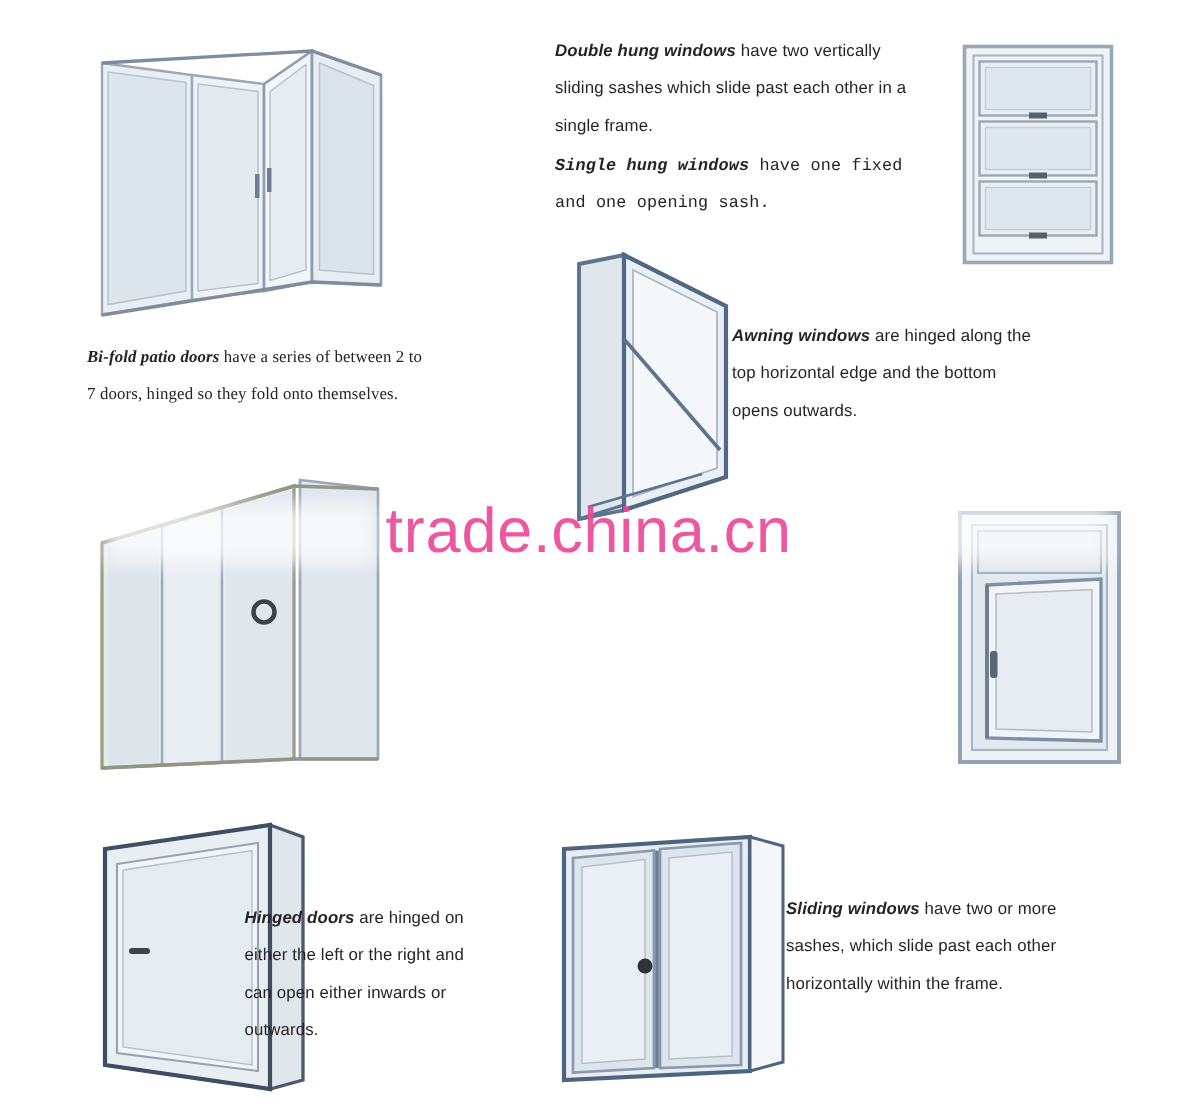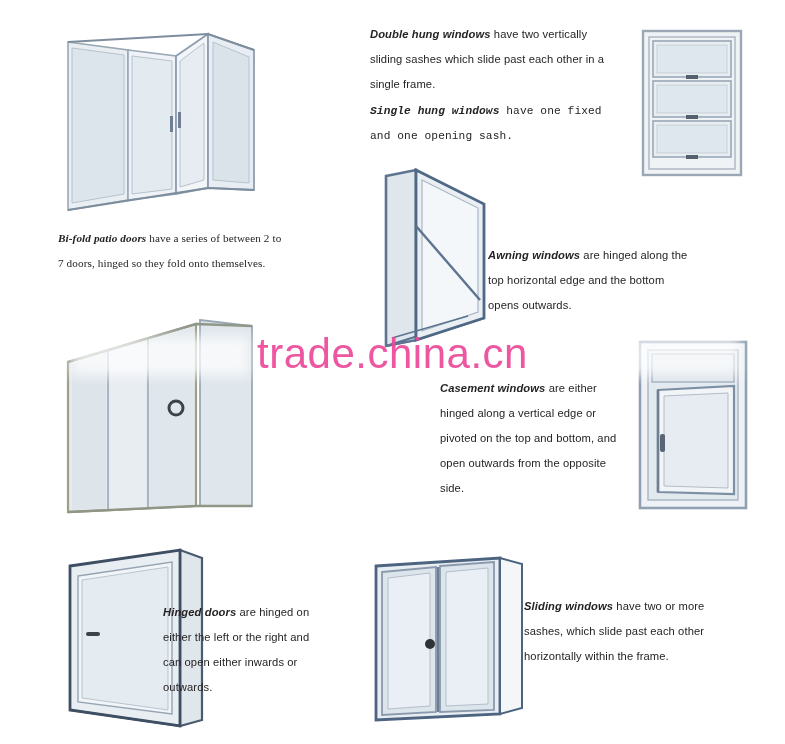--- a/index.html
+++ b/index.html
@@ -192,28 +192,25 @@
   </div>
 
   <div class="cap" style="left:370px; top:99px; width:236px;font-family:Liberation Mono, monospace;">
     <span class="em">Single hung windows</span><span> have one fixed and one opening sash.</span>
   </div>
 
   <div class="cap" style="left:58px; top:226px; width:224px;font-family:Liberation Serif, serif;">
     <span class="em">Bi-fold patio doors</span><span> have a series of between 2 to 7 doors, hinged so they fold onto themselves.</span>
   </div>
 
-  <div class="cap" style="left:488px; top:212px; width:200px;margin-top:31px;">
+  <div class="cap" style="left:488px; top:212px; width:200px;">
     <span class="em">Awning windows</span><span> are hinged along the top horizontal edge and the bottom opens outwards.</span>
   </div>
 
 
-  <div class="cap" style="left:440px; top:376px; width:180px;">
-    <span class="em">Casement windows</span><span> are either hinged along a vertical edge or pivoted on the top and bottom, and open outwards from the opposite side.</span>
-  </div>
 
   <div class="cap" style="left:163px; top:600px; width:160px;">
     <span class="em">Hinged doors</span><span> are hinged on either the left or the right and can open either inwards or outwards.</span>
   </div>
 
   <div class="cap" style="left:524px; top:594px; width:210px;">
     <span class="em">Sliding windows</span><span> have two or more sashes, which slide past each other horizontally within the frame.</span>
   </div>
 
   <div class="wmblur" style="left:70px; top:336px; width:180px; height:40px;"></div>

